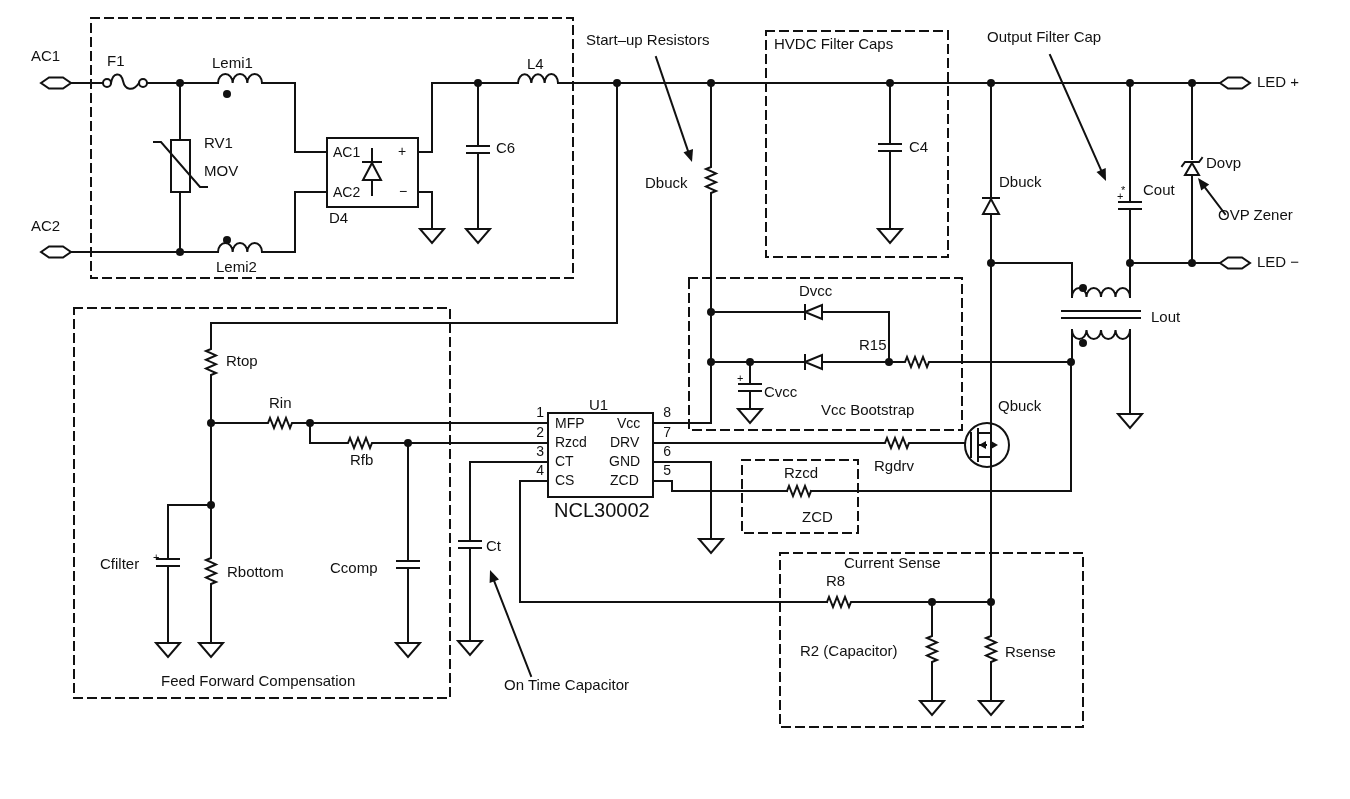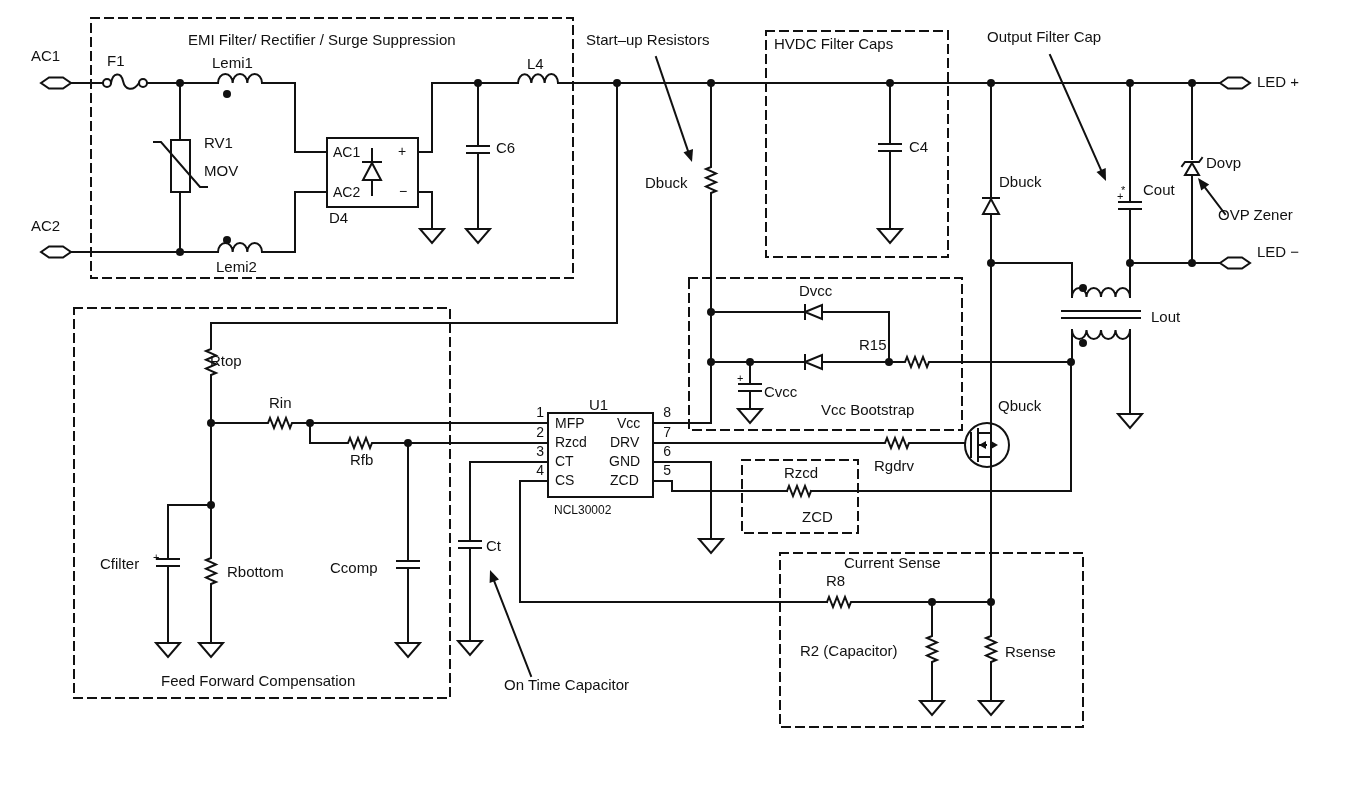--- a/index.html
+++ b/index.html
@@ -3,21 +3,21 @@
 <meta charset="utf-8">
 <style>
   html,body{margin:0;padding:0;background:#fff;}
   #stage{position:relative;width:1350px;height:799px;background:#fff;overflow:hidden;
          font-family:"Liberation Sans", sans-serif;color:#111;}
   #schem{position:absolute;left:0;top:0;}
   .lbl{position:absolute;white-space:nowrap;font-size:15px;line-height:17px;color:#111;}
   .sm{font-size:14px;line-height:16px;}
   .tiny{font-size:11px;line-height:11px;}
   .pnum{font-size:14px;line-height:15px;width:14px;text-align:right;}
-  .part16{font-size:12px;line-height:18px;}
+  .part16{font-size:20px;line-height:18px;}
   .doctitle{position:absolute;left:728px;top:752px;transform:translateX(-50%);
             font-size:19px;font-weight:bold;white-space:nowrap;}
   svg *{vector-effect:non-scaling-stroke;}
 </style>
 </head>
 <body>
 
 <div id="stage">
 
 <svg id="schem" width="1350" height="799" viewBox="0 0 1350 799">
@@ -317,26 +317,25 @@
           <polygon points="490,570 499,579.4 489.6,583" fill="#111" stroke="none"></polygon>
     </g>
   </g>
 </svg>
 
 <div class="lbl" style="left:31px;top:47px">AC1</div>
 <div class="lbl" style="left:31px;top:217px">AC2</div>
 <div class="lbl" style="left:107px;top:52px">F1</div>
 <div class="lbl" style="left:212px;top:54px">Lemi1</div>
 <div class="lbl" style="left:216px;top:258px">Lemi2</div>
-<div class="lbl" style="left:188px;top:31px">EMI Filter/ Rectifier / Surge Suppression</div>
 <div class="lbl" style="left:586px;top:31px">Start–up Resistors</div>
 <div class="lbl" style="left:774px;top:35px">HVDC Filter Caps</div>
 <div class="lbl" style="left:987px;top:28px">Output Filter Cap</div>
 <div class="lbl" style="left:1257px;top:73px">LED +</div>
-<div class="lbl" style="left:1257px;top:243px">LED −</div>
+<div class="lbl" style="left:1257px;top:253px">LED −</div>
 <div class="lbl" style="left:204px;top:134px">RV1</div>
 <div class="lbl" style="left:204px;top:162px">MOV</div>
 <div class="lbl sm" style="left:333px;top:144px">AC1</div>
 <div class="lbl sm" style="left:398px;top:143px">+</div>
 <div class="lbl sm" style="left:333px;top:184px">AC2</div>
 <div class="lbl sm" style="left:399px;top:183px">−</div>
 <div class="lbl" style="left:329px;top:209px">D4</div>
 <div class="lbl" style="left:496px;top:139px">C6</div>
 <div class="lbl" style="left:527px;top:55px">L4</div>
 <div class="lbl" style="left:645px;top:174px">Dbuck</div>
@@ -354,21 +353,21 @@
 <div class="lbl" style="left:764px;top:383px">Cvcc</div>
 <div class="lbl" style="left:821px;top:401px">Vcc Bootstrap</div>
 <div class="lbl" style="left:998px;top:397px">Qbuck</div>
 <div class="lbl" style="left:874px;top:457px">Rgdrv</div>
 <div class="lbl" style="left:784px;top:464px">Rzcd</div>
 <div class="lbl" style="left:802px;top:508px">ZCD</div>
 <div class="lbl" style="left:844px;top:554px">Current Sense</div>
 <div class="lbl" style="left:826px;top:572px">R8</div>
 <div class="lbl" style="left:800px;top:642px">R2 (Capacitor)</div>
 <div class="lbl" style="left:1005px;top:643px">Rsense</div>
-<div class="lbl" style="left:210px;top:352px">Rtop</div>
+<div class="lbl" style="left:226px;top:352px">Rtop</div>
 <div class="lbl" style="left:269px;top:394px">Rin</div>
 <div class="lbl" style="left:350px;top:451px">Rfb</div>
 <div class="lbl" style="left:100px;top:555px">Cfilter</div>
 <div class="lbl tiny" style="left:153px;top:552px">+</div>
 <div class="lbl" style="left:227px;top:563px">Rbottom</div>
 <div class="lbl" style="left:330px;top:559px">Ccomp</div>
 <div class="lbl" style="left:161px;top:672px">Feed Forward Compensation</div>
 <div class="lbl" style="left:486px;top:537px">Ct</div>
 <div class="lbl" style="left:504px;top:676px">On Time Capacitor</div>
 

